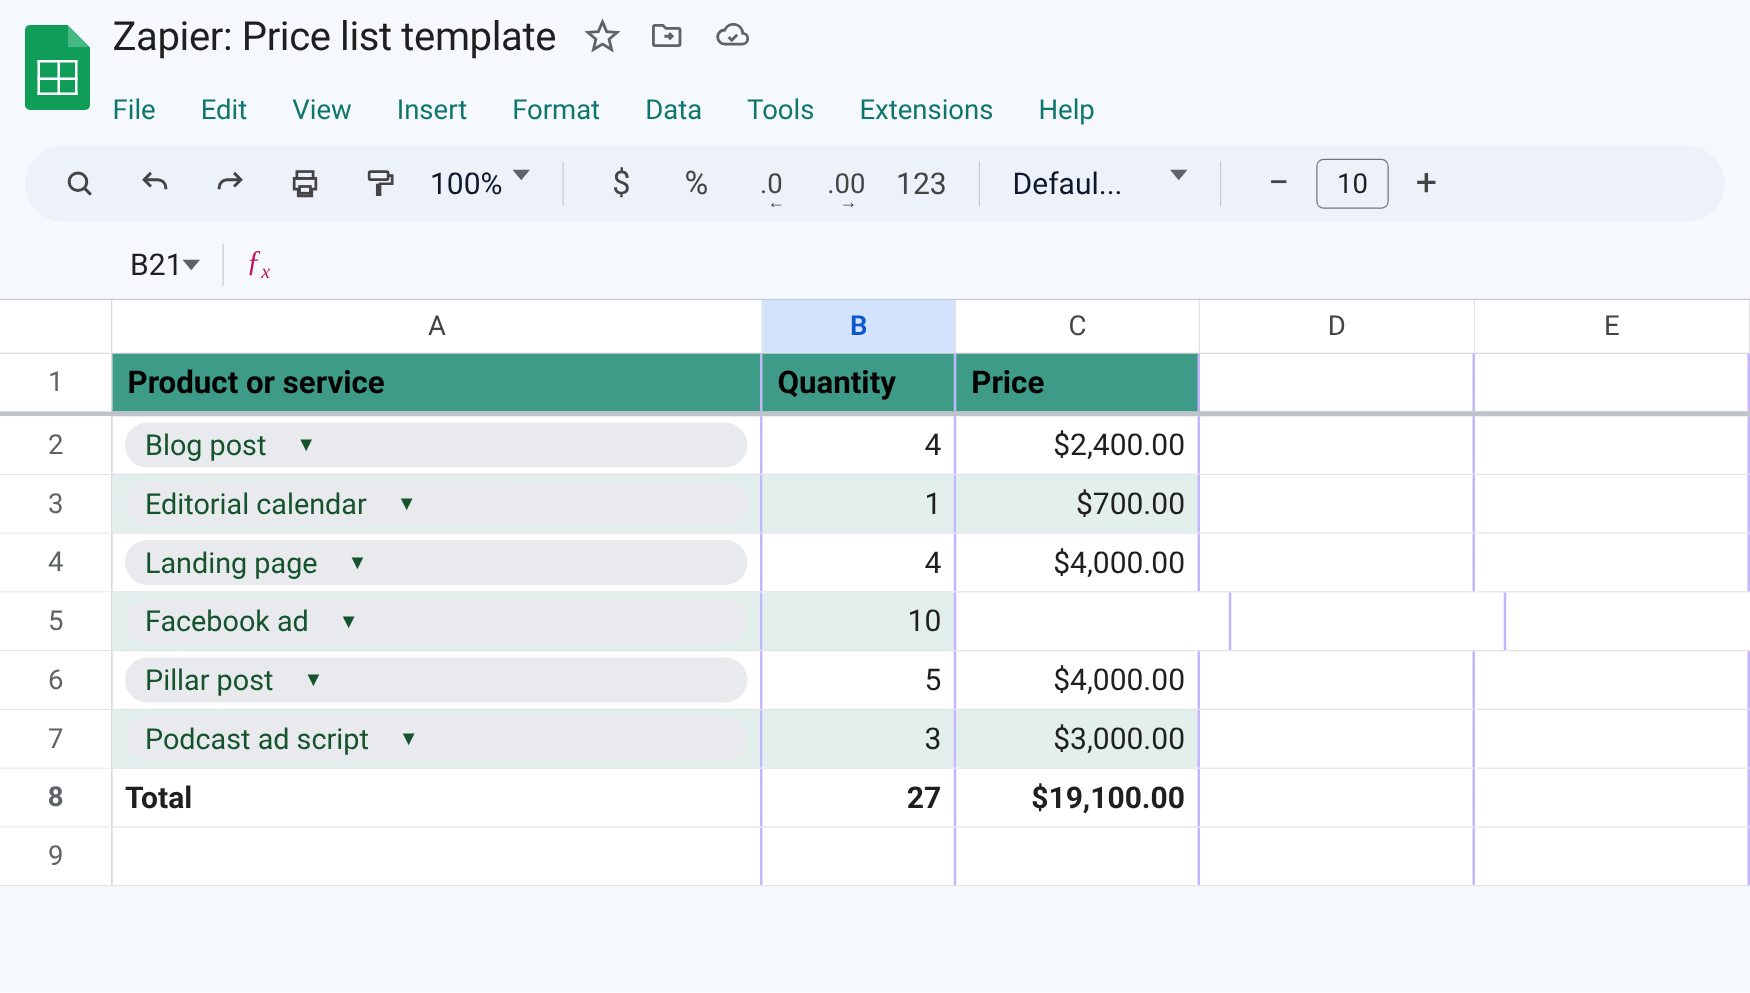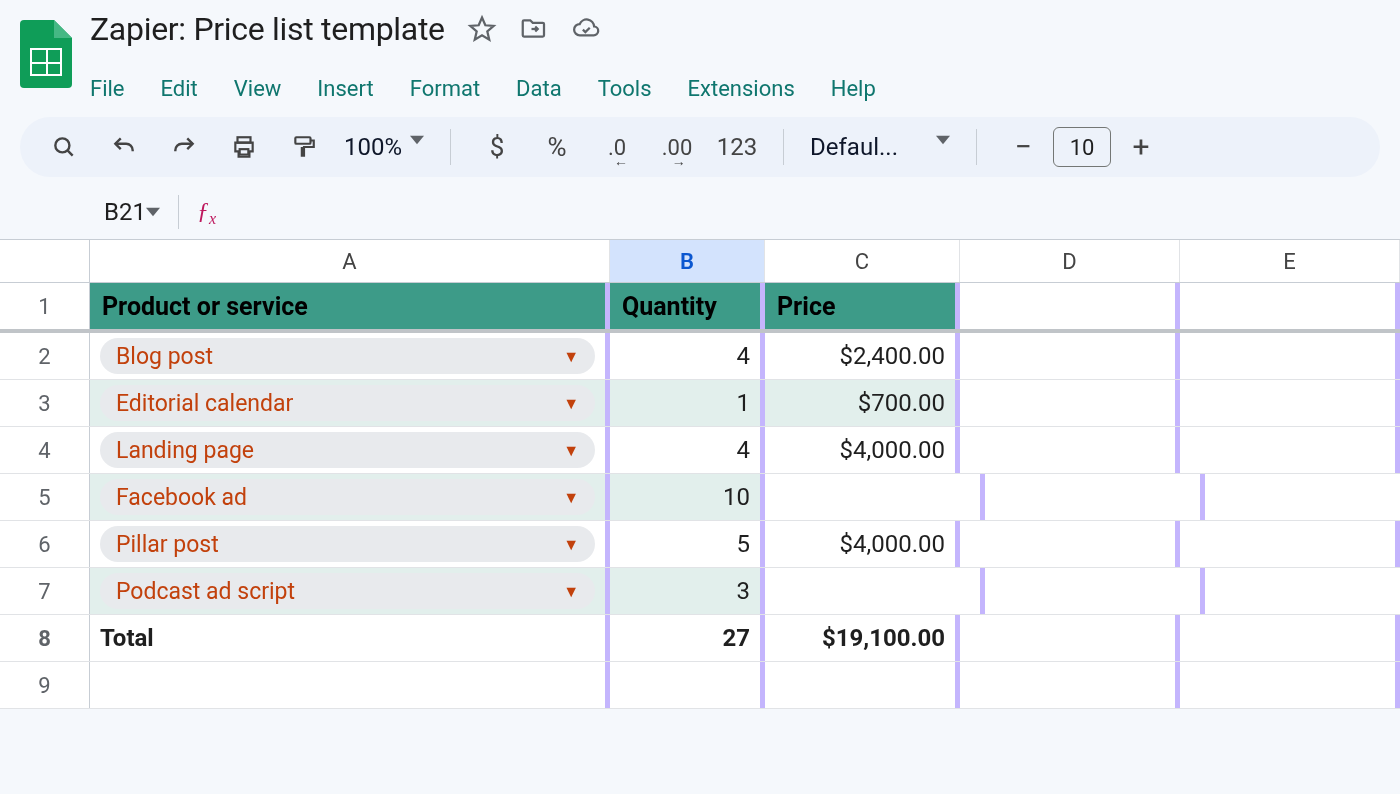--- a/index.html
+++ b/index.html
@@ -39,31 +39,31 @@
 .fx sub { font-size: 16px; }
 
 .grid-area { border-top: 1.5px solid #c7cdd4; background: #fff; }
 .col-headers { display:flex; border-bottom:1.5px solid #c7cdd4; background:#fff; }
 .corner { width:90px; height:42px; border-right:1.5px solid #c7cdd4; background:#fff; }
 .col-h { height:42px; display:flex; align-items:center; justify-content:center; font-size:22px; color:#444; border-right:1px solid #e1e3e6; background:#fff; }
 .col-h.active { background:#d3e3fd; color:#0b57d0; font-weight:600; }
 
 .row { display:flex; border-bottom:1px solid #e1e3e6; }
 .row-h { width:90px; display:flex; align-items:center; justify-content:center; font-size:22px; color:#5f6368; border-right:1.5px solid #c7cdd4; background:#fff; }
-.cell { border-right:5px solid #c4b5fd; display:flex; align-items:center; padding:0 10px; font-size:24px; }
+.cell { border-right:2px solid #c4b5fd; display:flex; align-items:center; padding:0 10px; font-size:24px; }
 
 .colA { width:520px; } .colB { width:155px; } .colC { width:195px; } .colD { width:220px; } .colE { width:220px; }
 .rowH { height:46px; }
 
 .hdr-cell { background:#3d9b88; color:#000; font-weight:700; font-size:25px; padding:0 12px; }
 .totrow { font-weight:700; }
 
 .tint { background:#e2efec; }
 
-.chip { background:#e8eaed; border-radius:22px; height:36px; flex:1; display:flex; align-items:center; justify-content:space-between; padding:0 16px; font-size:23px; color:#c2410c;gap:24px; }
+.chip { background:#e8eaed; border-radius:22px; height:36px; flex:1; display:flex; align-items:center; justify-content:flex-start; padding:0 16px; font-size:23px; color:#14532d;gap:24px; }
 .chip-caret { font-size:16px; }
 
 .right { justify-content:flex-end; }
 
 svg { display:block; }
 </style>
 </head>
 <body>
 
 <div class="header">
@@ -283,20 +283,21 @@
       </div>
       <div class="row">
         <div class="row-h rowH">7</div>
         <div class="cell rowH colA tint">
           <div class="chip">
             <span>Podcast ad script</span>
             <span class="chip-caret">▼</span>
           </div>
         </div>
         <div class="cell rowH colB right tint">3</div>
+        <div class="cell rowH colC right tint">$3,000.00</div>
         <div class="cell rowH colD"></div>
         <div class="cell rowH colE"></div>
       </div>
       <div class="row totrow">
         <div class="row-h rowH">8</div>
         <div class="cell rowH colA">Total</div>
         <div class="cell rowH colB right">27</div>
         <div class="cell rowH colC right">$19,100.00</div>
         <div class="cell rowH colD"></div>
         <div class="cell rowH colE"></div>

